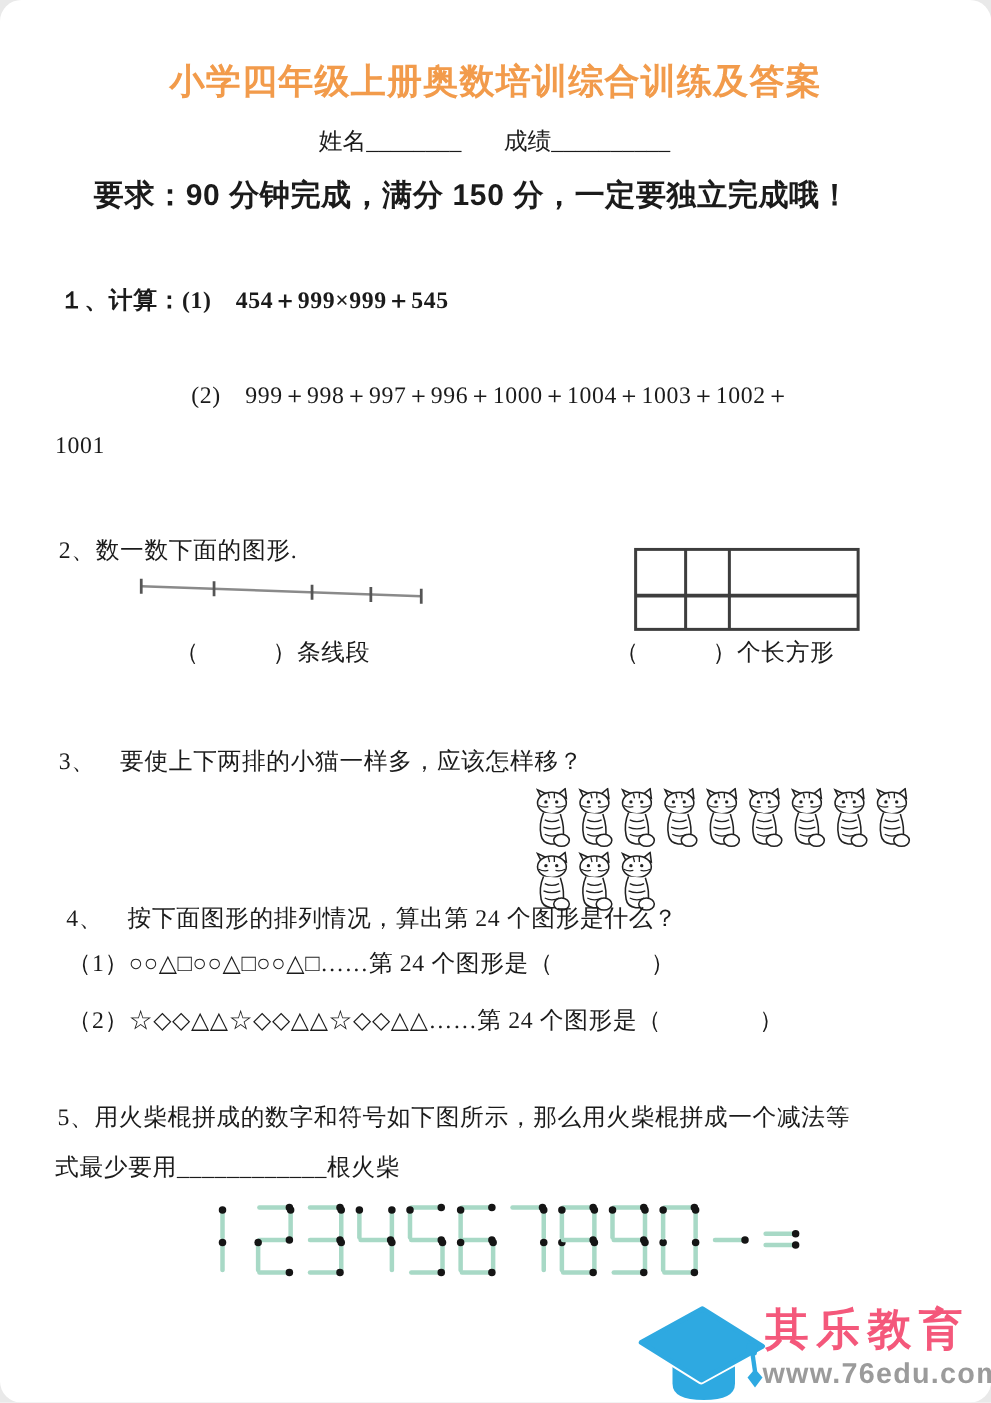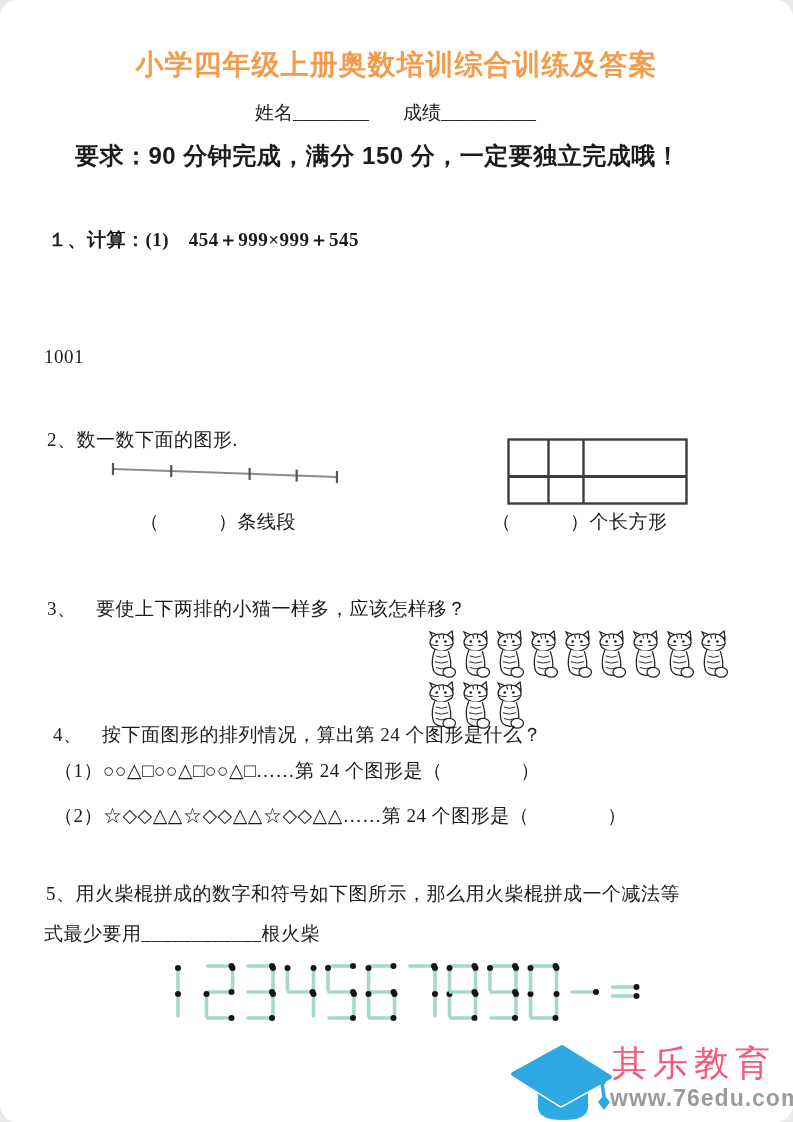--- a/index.html
+++ b/index.html
@@ -41,21 +41,21 @@
   .cats-bottom{left:427px;top:681px;}
   .cat{width:31px;height:48px;display:block;}
   .q4-t{left:53px;top:722px;}
   .q4-p1{left:54px;top:758px;}
   .q4-p2{left:54px;top:803px;}
   .q5-l1{left:46px;top:881px;}
   .q5-l2{left:44px;top:921px;}
   .fig-match{left:157px;top:962px;}
   .logo-cap{left:505px;top:1037px;}
   .brand-name{
-    left:612px;top:1040px;font-size:35px;font-weight:normal;
+    left:612px;top:1040px;font-size:35px;font-weight:bold;
     font-family:"Liberation Sans","DejaVu Sans",sans-serif;
     color:#F4587B;letter-spacing:6px;
   }
   .brand-url{
     left:610px;top:1085px;font-size:23px;font-weight:bold;
     font-family:"Liberation Sans","DejaVu Sans",sans-serif;
     color:#9B9B9B;letter-spacing:1px;
   }
 </style>
 </head>
@@ -83,20 +83,21 @@
   <div class="abs title">小学四年级上册奥数培训综合训练及答案</div>
 
   <div class="abs name-line">
     <span>姓名</span><span>________</span><span class="name-gap"></span><span>成绩</span><span>__________</span>
   </div>
 
   <div class="abs requirement">要求：90 分钟完成，满分 150 分，一定要独立完成哦！</div>
 
 
   <div class="abs body-line q1-l1">１、计算：(1)　454＋999×999＋545</div>
+  <div class="abs body-line q1-l2">(2)　999＋998＋997＋996＋1000＋1004＋1003＋1002＋</div>
   <div class="abs body-line q1-l3">1001</div>
 
   <div class="abs body-line q2-t">2、数一数下面的图形.</div>
   <svg class="abs fig-line" width="236" height="26" viewBox="0 0 236 26">
       <line x1="5" y1="8" x2="229" y2="16" stroke="#8a8a8a" stroke-width="2"></line>
       <line x1="5" y1="2" x2="5" y2="14" stroke="#555555" stroke-width="2.2"></line>
       <line x1="63.24" y1="4.08" x2="63.24" y2="16.08" stroke="#555555" stroke-width="2.2"></line>
       <line x1="141.64" y1="6.879999999999999" x2="141.64" y2="18.88" stroke="#555555" stroke-width="2.2"></line>
       <line x1="188.67999999999998" y1="8.559999999999999" x2="188.67999999999998" y2="20.56" stroke="#555555" stroke-width="2.2"></line>
       <line x1="229" y1="10" x2="229" y2="22" stroke="#555555" stroke-width="2.2"></line>

